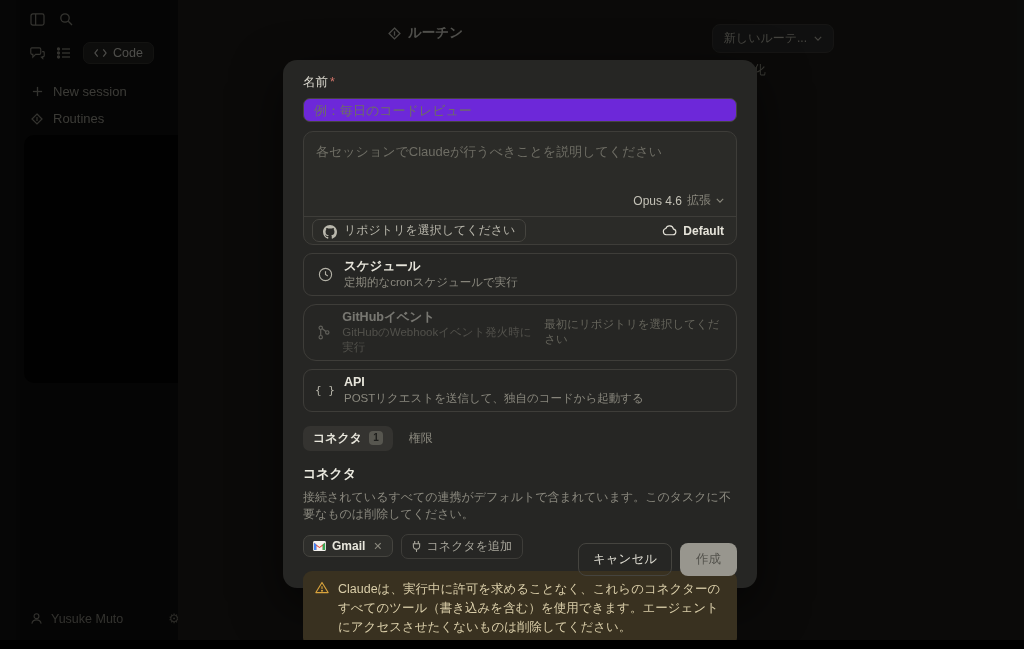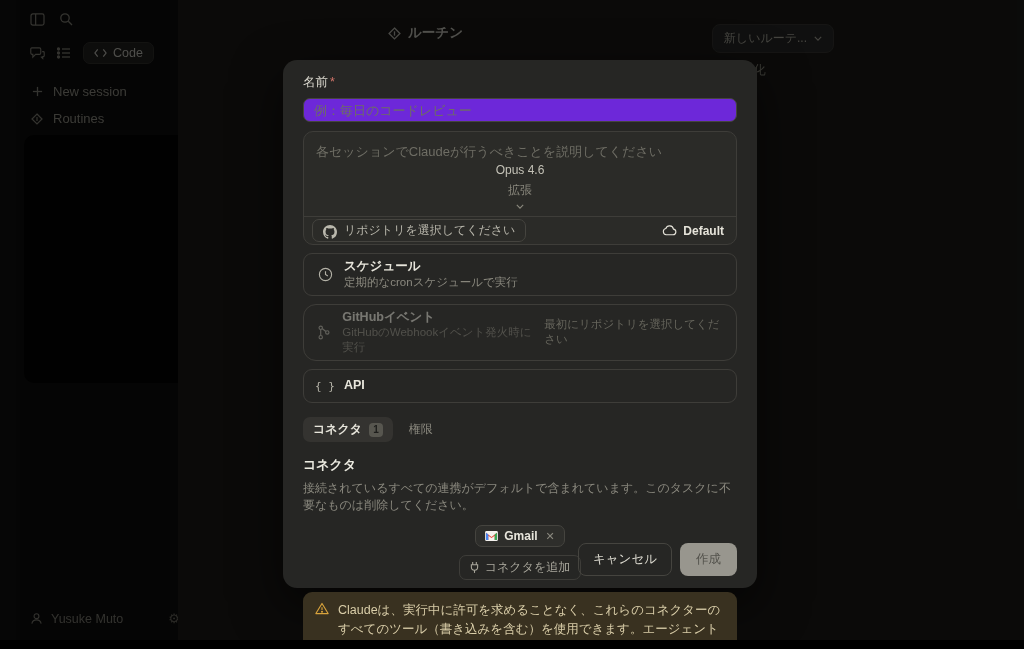--- a/index.html
+++ b/index.html
@@ -40,21 +40,21 @@
   .req { color:#d3756a; margin-left:2px; }
   .name-input { width:100%; height:24px; background:#6d28d9; border:1px solid #46453f; border-radius:7px;
                 color:#dbd9cf; font-size:13px; padding:0 10px; outline:none; font-family:"Liberation Sans",sans-serif; }
   .name-input::placeholder { color:#6e6d64; }
 
   .composer { margin-top:9px; border:1px solid #3e3d39; border-radius:10px; background:#2b2b28; height:114px;
               display:flex; flex-direction:column; overflow:hidden; }
   .composer textarea { flex:1; background:transparent; border:none; resize:none; outline:none; color:#dbd9cf;
                        font-size:13px; padding:11px 12px 0 12px; font-family:"Liberation Sans",sans-serif; }
   .composer textarea::placeholder { color:#6e6d64; }
-  .model-row { display:flex; justify-content:flex-end; align-items:center; gap:5px; padding:0 12px 7px 12px; font-size:12px;flex-direction:column; }
+  .model-row { display:flex; justify-content:flex-end; align-items:center; gap:5px; padding:0 12px 7px 12px; font-size:12px; }
   .model-name { color:#c3c1b6; }
   .model-mode { color:#8a887d; }
   .composer-foot { border-top:1px solid #3e3d39; height:28px; display:flex; align-items:center;
                    justify-content:space-between; padding:0 8px 0 8px; }
   .repo-btn { display:flex; align-items:flex-end; gap:7px; border:1px solid #45443f; border-radius:7px;
               padding:2px 10px; color:#b9b7ac; font-size:12px; background:transparent; }
   .env-sel { display:flex; align-items:center; gap:6px; color:#e6e4da; font-size:12px; font-weight:bold; padding-right:4px; }
 
   .section-label { margin-top:15px; color:#c9c7bd; font-size:12.5px; }
   .trigger-card { margin-top:8px; border:1px solid #3e3d39; border-radius:9px; min-height:34px;
@@ -69,21 +69,21 @@
 
   .tabs { margin-top:14px; display:flex; align-items:center; gap:16px; }
   .tab-active { display:flex; align-items:center; gap:7px; background:#343330; border-radius:7px; padding:4px 10px;
                 color:#e8e6dc; font-size:12px; font-weight:bold; }
   .tab-badge { background:#57564f; color:#1d1d1b; font-size:10px; font-weight:bold; border-radius:4px;
                padding:1px 4px; line-height:1.2; }
   .tab-plain { color:#8a887e; font-size:12px; }
 
   .conn-heading { margin-top:14px; color:#ecebe1; font-size:13px; font-weight:bold; }
   .conn-desc { margin-top:6px; color:#8a887e; font-size:12px; }
-  .chips { margin-top:11px; display:flex; align-items:center; gap:8px;flex-direction:column; }
+  .chips { margin-top:11px; display:flex; align-items:center; gap:8px; }
   .chip { display:flex; align-items:center; gap:6px; background:#2e2e2b; border:1px solid #45443f;
           border-radius:7px; padding:3px 9px; color:#e8e6dc; font-size:12px; font-weight:bold; }
   .chip .x { color:#8a887e; font-weight:normal; font-size:11px; margin-left:2px; cursor:pointer; }
   .add-conn { display:flex; align-items:center; gap:6px; border:1px solid #3e3d39; border-radius:7px;
               padding:3px 10px; color:#aaa89d; font-size:12px; background:transparent; }
 
   .warn { margin-top:12px; background:#393120; border-radius:9px; padding:9px 12px; display:flex; gap:9px; }
   .warn-icn { color:#d9a33c; flex:none; padding-top:1px; }
   .warn-text { color:#d9cda8; font-size:12.5px; line-height:1.55; }
 
@@ -290,20 +290,21 @@
         <div class="t-title">GitHubイベント</div>
         <div class="t-desc">GitHubのWebhookイベント発火時に実行</div>
       </div>
       <span class="t-hint">最初にリポジトリを選択してください</span>
     </div>
 
     <div class="trigger-card">
       <span class="t-icn braces">{&nbsp;}</span>
       <div>
         <div class="t-title">API</div>
+        <div class="t-desc">POSTリクエストを送信して、独自のコードから起動する</div>
       </div>
     </div>
 
     <div class="tabs">
       <div class="tab-active">
         <span>コネクタ</span>
         <span class="tab-badge">1</span>
       </div>
       <div class="tab-plain">
         <span>権限</span>

